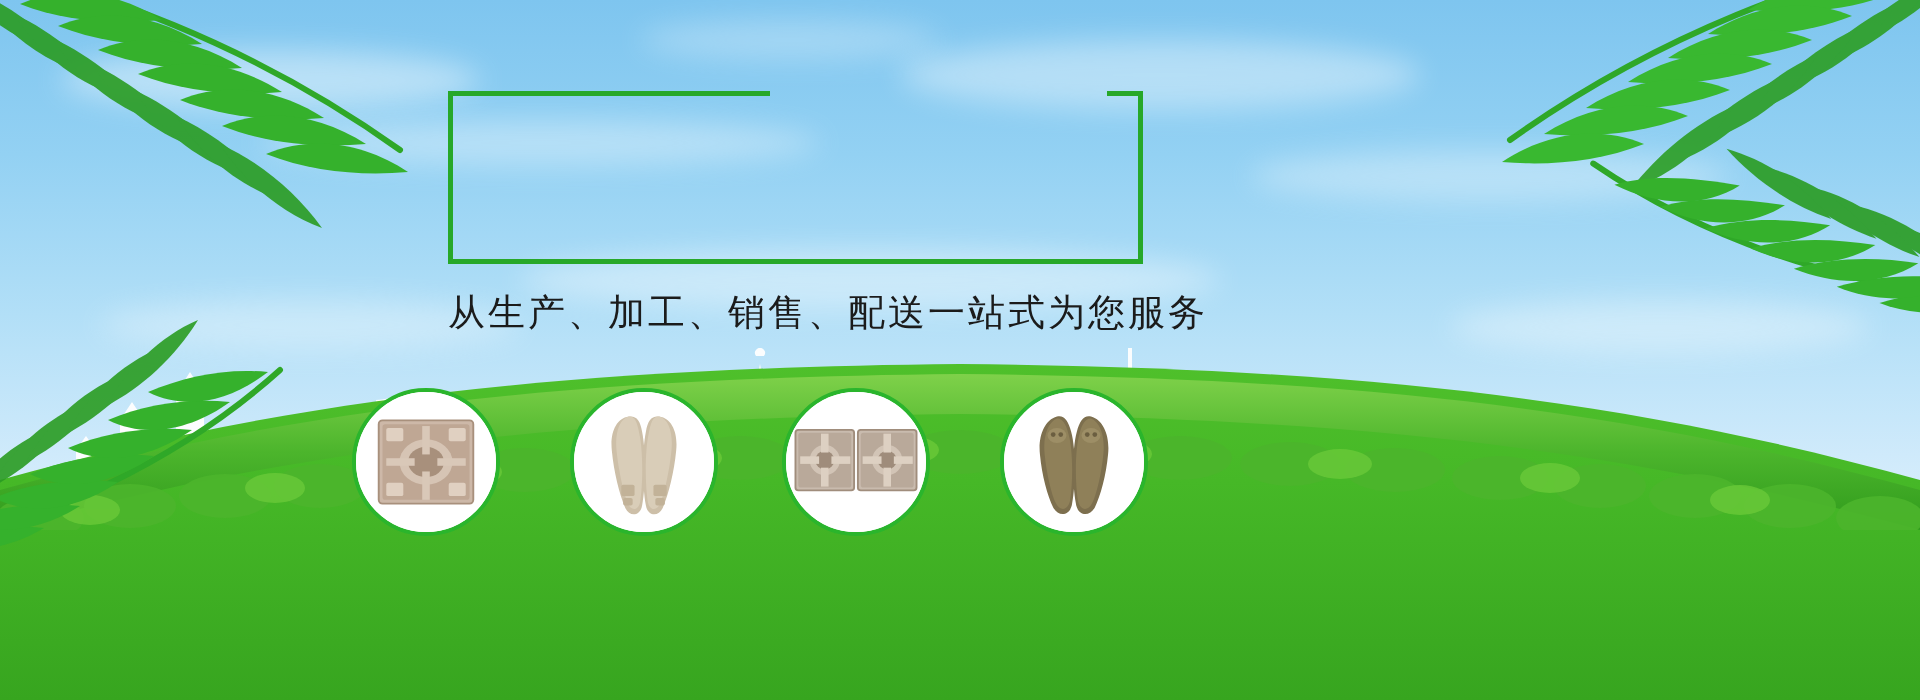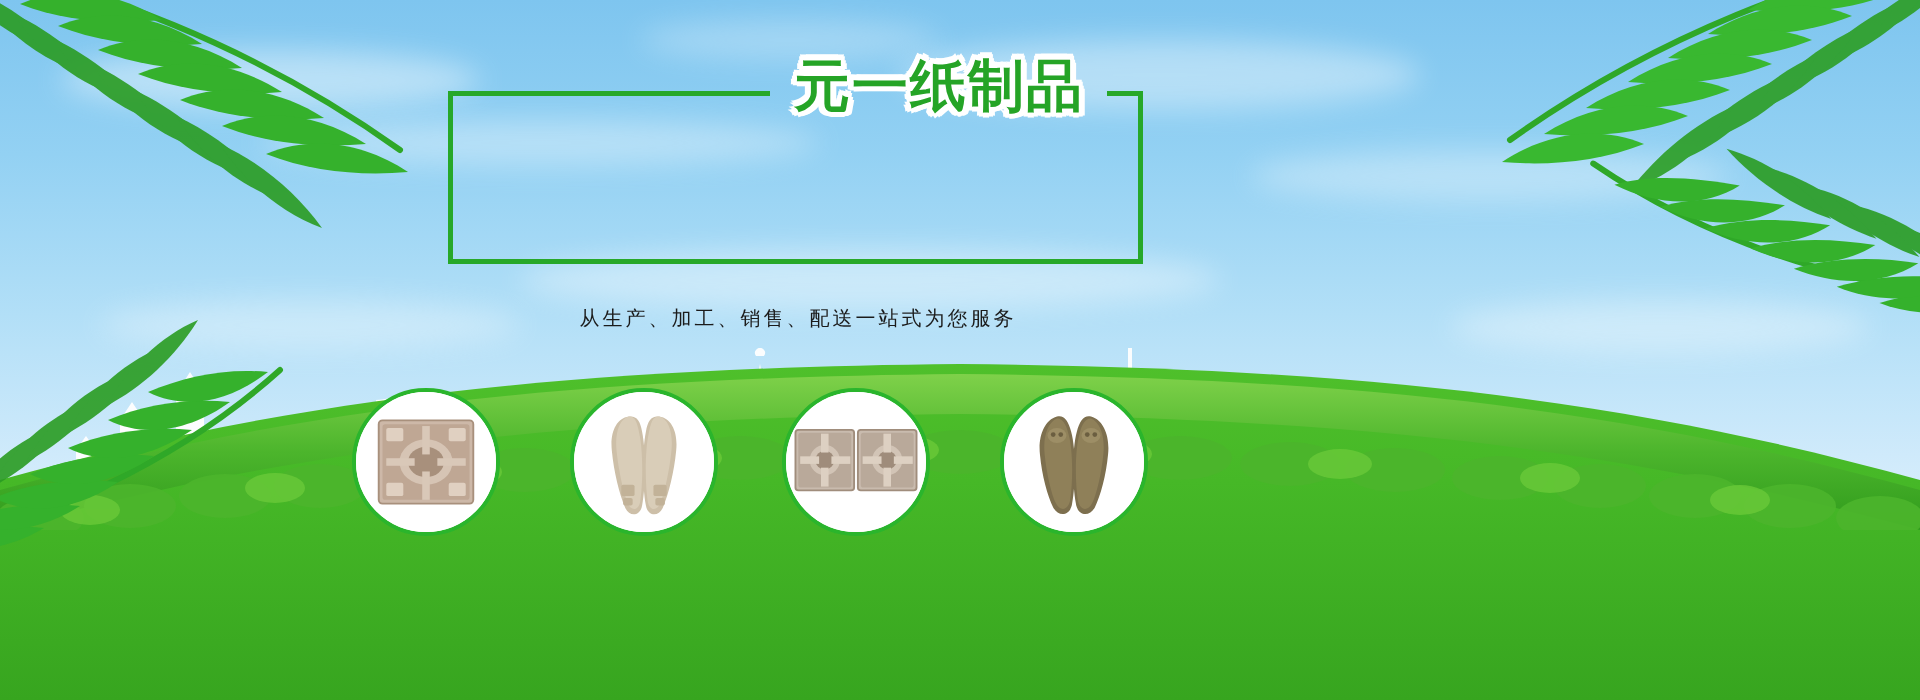--- a/index.html
+++ b/index.html
@@ -107,25 +107,25 @@
       -5px  0   0 #fff,  5px  0   0 #fff,
        0   -5px 0 #fff,  0    5px 0 #fff,
       -3px -6px 0 #fff,  3px -6px 0 #fff,
       -6px  3px 0 #fff,  6px  3px 0 #fff;
   }
   .title-l1 { font-size:56px; margin-bottom:10px; padding-right:46px; }
   .title-l2 { font-size:62px; }
 
   .subtitle {
     position:absolute;
-    left:0; top:209px;
+    left:0; top:192px;
     width:700px;
     text-align:center;
     font-family:Liberation Serif, serif;
-    font-size:20px;
+    font-size:37px;
     color:#1b1b1b;
     letter-spacing:3px;
     white-space:nowrap;
   }
 
   
   .products {
     position:absolute;
     left:352px; bottom:152px;
     width:840px; height:160px;
@@ -403,21 +403,20 @@
         <path d="M172 198 C 208 180, 242 150, 266 114 C 226 132, 194 162, 172 198 Z"></path>
       </g>
     </svg>
   </div>
 
   <div class="textblock">
     <div class="frame-box"></div>
     <div class="frame-top-right"></div>
 
     <div class="title-wrap">
-      <div class="title-l1">元一纸制品</div>
     </div>
 
     <div class="subtitle">从生产、加工、销售、配送一站式为您服务</div>
   </div>
 
   <div class="products">
 
     <div class="product p1">
       <svg class="prod-art" viewBox="0 0 148 148">
         <rect x="0" y="0" width="148" height="148" fill="#ffffff"></rect>

